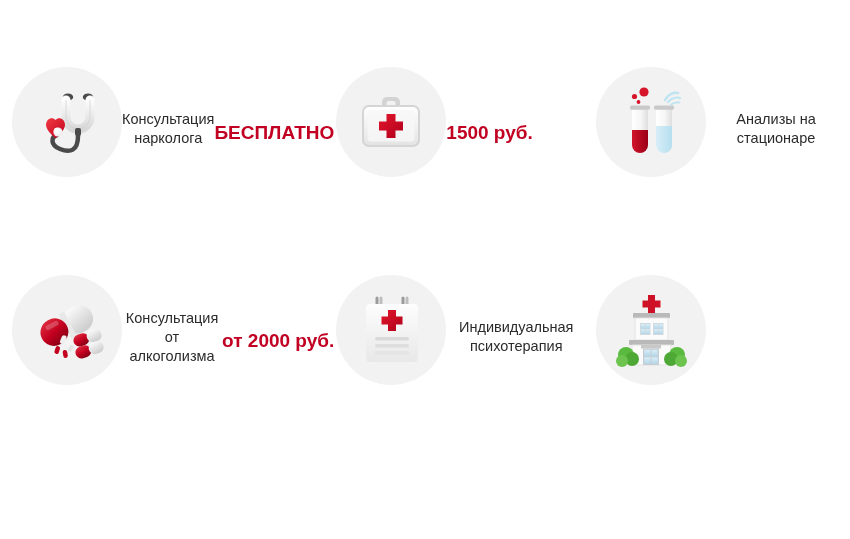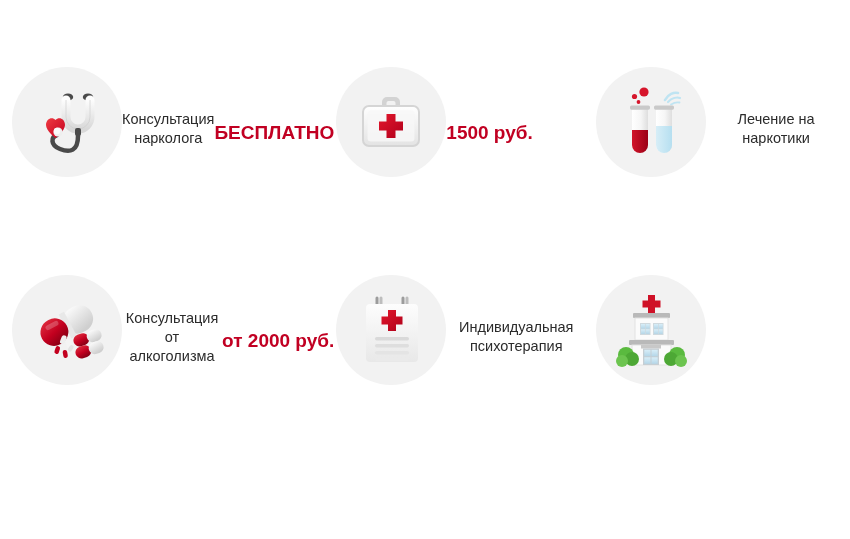--- a/index.html
+++ b/index.html
@@ -180,21 +180,21 @@
 
           <path d="M18 26 h16 v37 a8 8 0 0 1 -16 0 Z" fill="url(#tubeGlass)"></path>
           <path d="M18 48 h16 v15 a8 8 0 0 1 -16 0 Z" fill="url(#bloodG)"></path>
           <rect x="16" y="23.5" width="20" height="4.2" rx="1.6" fill="#c9c9c9"></rect>
 
           <path d="M42 26 h16 v37 a8 8 0 0 1 -16 0 Z" fill="url(#tubeGlass)"></path>
           <path d="M42 44 h16 v19 a8 8 0 0 1 -16 0 Z" fill="url(#waterG)"></path>
           <rect x="40" y="23.5" width="20" height="4.2" rx="1.6" fill="#c9c9c9"></rect>
         </svg>
       </div>
-      <div class="service-name">Лечение на наркотики</div>
+      <div class="service-name">Анализы на стационаре</div>
     </div>
 
     <div class="service-card col-1">
       <div class="icon-circle">
         <svg width="84" height="80" viewBox="0 0 84 80" aria-hidden="true">
           <defs>
             <linearGradient id="capRed" x1="0" y1="0" x2="0.3" y2="1">
               <stop offset="0" stop-color="#e23142"></stop>
               <stop offset=".6" stop-color="#c3001f"></stop>
               <stop offset="1" stop-color="#8e0016"></stop>

